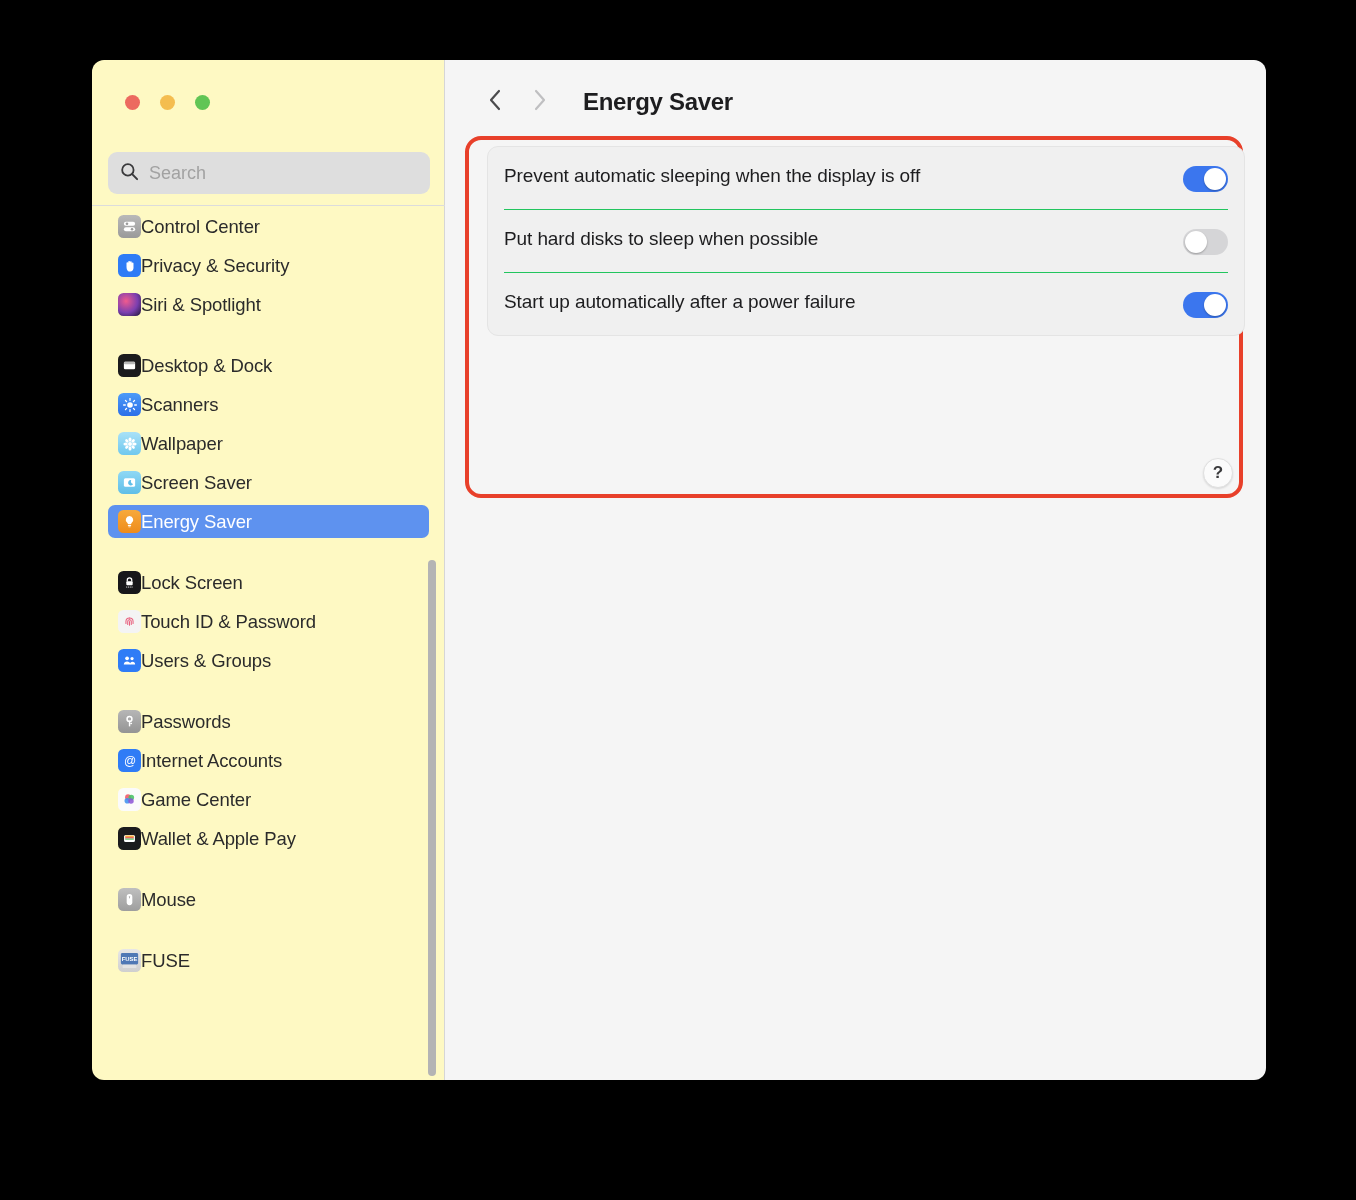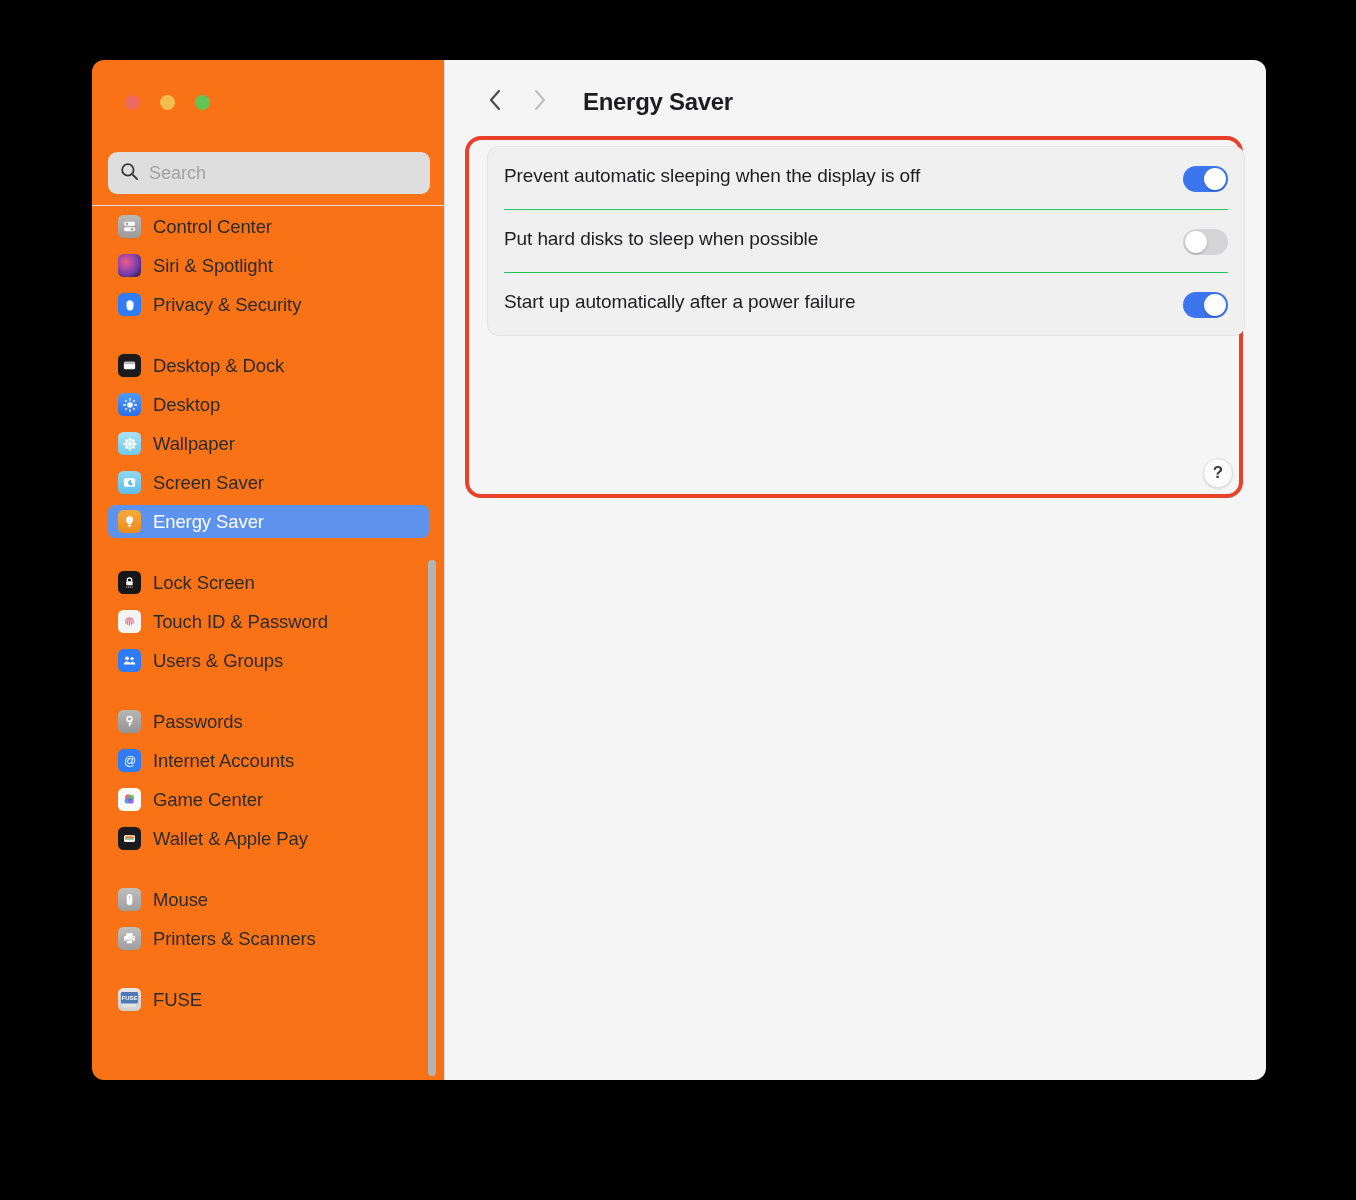--- a/index.html
+++ b/index.html
@@ -18,21 +18,21 @@
     border-radius: 12px;
     overflow: hidden;
     display: flex;
     box-shadow: 0 6px 28px rgba(0,0,0,.45);
   }
 
   
   #sidebar {
     width: 353px;
     height: 100%;
-    background: #f97316;
+    background: #fef9c3;
     position: relative;
     border-right: 1px solid #D6D6D6;
     flex: 0 0 353px;
   }
 
   .traffic {
     position: absolute;
     left: 33px; top: 35px;
     display: flex; gap: 20px;
   }
@@ -73,21 +73,20 @@
     bottom: 0;
     padding: 0 16px;
     overflow: hidden;
   }
 
   .nav-item {
     display: flex; align-items: center;
     height: 33px;
     padding: 0 10px;
     border-radius: 7px;
-    gap: 12px;
     margin-bottom: 6px;
     cursor: default;
   }
   .nav-item .label {
     font-size: 18.5px;
     color: #2B2B2B;
     letter-spacing: -0.1px;
     white-space: nowrap;
   }
   .nav-item.selected { background: #5E92EF; }
@@ -288,30 +287,30 @@
           <svg width="15" height="15" viewBox="0 0 16 16">
             <rect x="2" y="3" width="12" height="4.2" rx="2.1" fill="#fff"></rect>
             <circle cx="5.3" cy="5.1" r="1.4" fill="#9A9A9A"></circle>
             <rect x="2" y="8.8" width="12" height="4.2" rx="2.1" fill="#fff"></rect>
             <circle cx="10.7" cy="10.9" r="1.4" fill="#9A9A9A"></circle>
           </svg>
         </span>
         <span class="label">Control Center</span>
       </div>
       <div class="nav-item">
-        <span class="ico siri"></span>
-        <span class="label">Siri &amp; Spotlight</span>
-      </div>
-      <div class="nav-item">
         <span class="ico privacy">
           <svg width="14" height="14" viewBox="0 0 16 16">
             <path d="M4 9V4.6a1 1 0 0 1 2 0V8V3.2a1 1 0 0 1 2 0V8V3.6a1 1 0 0 1 2 0V8V5a1 1 0 0 1 2 0v5.4c0 2.2-1.5 4-3.8 4C5.6 14.4 4 12.5 4 9z" fill="#fff"></path>
           </svg>
         </span>
         <span class="label">Privacy &amp; Security</span>
+      </div>
+      <div class="nav-item">
+        <span class="ico siri"></span>
+        <span class="label">Siri &amp; Spotlight</span>
       </div>
 
       <div class="nav-gap"></div>
 
       <div class="nav-item">
         <span class="ico desktop">
           <svg width="15" height="15" viewBox="0 0 16 16">
             <rect x="2" y="4" width="12" height="8" rx="1.4" fill="#fff"></rect>
             <rect x="2" y="4" width="12" height="2.6" rx="1.3" fill="#B9B9B9"></rect>
           </svg>
@@ -327,21 +326,21 @@
                 <line x1="8" y1="12.7" x2="8" y2="14.4"></line>
               <line x1="1.6" y1="8" x2="3.3" y2="8"></line>
                 <line x1="12.7" y1="8" x2="14.4" y2="8"></line>
               <line x1="3.5" y1="3.5" x2="4.6" y2="4.6"></line>
                 <line x1="11.4" y1="11.4" x2="12.5" y2="12.5"></line>
               <line x1="12.5" y1="3.5" x2="11.4" y2="4.6"></line>
                 <line x1="4.6" y1="11.4" x2="3.5" y2="12.5"></line>
             </g>
           </svg>
         </span>
-        <span class="label">Desktop</span>
+        <span class="label">Scanners</span>
       </div>
       <div class="nav-item">
         <span class="ico wallpaper">
           <svg width="16" height="16" viewBox="0 0 16 16">
             <g fill="#fff">
               <circle cx="8" cy="8" r="2"></circle>
               <ellipse cx="8" cy="3.6" rx="1.5" ry="2.2"></ellipse>
               <ellipse cx="8" cy="12.4" rx="1.5" ry="2.2"></ellipse>
               <ellipse cx="3.6" cy="8" rx="2.2" ry="1.5"></ellipse>
               <ellipse cx="12.4" cy="8" rx="2.2" ry="1.5"></ellipse>
@@ -464,31 +463,20 @@
 
       <div class="nav-item">
         <span class="ico mouse">
           <svg width="15" height="15" viewBox="0 0 16 16">
             <rect x="5" y="2" width="6" height="12" rx="3" fill="#fff"></rect>
             <rect x="7.5" y="4.2" width="1" height="2.8" rx="0.5" fill="#B0B0B0"></rect>
           </svg>
         </span>
         <span class="label">Mouse</span>
       </div>
-      <div class="nav-item">
-        <span class="ico printers">
-          <svg width="15" height="15" viewBox="0 0 16 16">
-            <rect x="4.6" y="2.4" width="6.8" height="3" fill="#fff"></rect>
-            <rect x="2.2" y="5.2" width="11.6" height="5.3" rx="1.2" fill="#fff"></rect>
-            <rect x="4.6" y="9.6" width="6.8" height="4" fill="#fff" stroke="#9E9E9E" stroke-width="0.7"></rect>
-            <circle cx="11.9" cy="7" r="0.8" fill="#9E9E9E"></circle>
-          </svg>
-        </span>
-        <span class="label">Printers &amp; Scanners</span>
-      </div>
 
       <div class="nav-gap"></div>
 
       <div class="nav-item">
         <span class="ico fuse">
           <svg width="23" height="23" viewBox="0 0 16 16">
             <rect x="2" y="2.8" width="12" height="8" rx="1" fill="#4F78B5"></rect>
             <text x="8" y="8.1" font-family="Liberation Sans, sans-serif" font-size="4.1" fill="#fff" text-anchor="middle" font-weight="bold">FUSE</text>
             <rect x="3.2" y="11" width="9.6" height="2.3" rx="0.6" fill="#E3E3E3"></rect>
           </svg>

